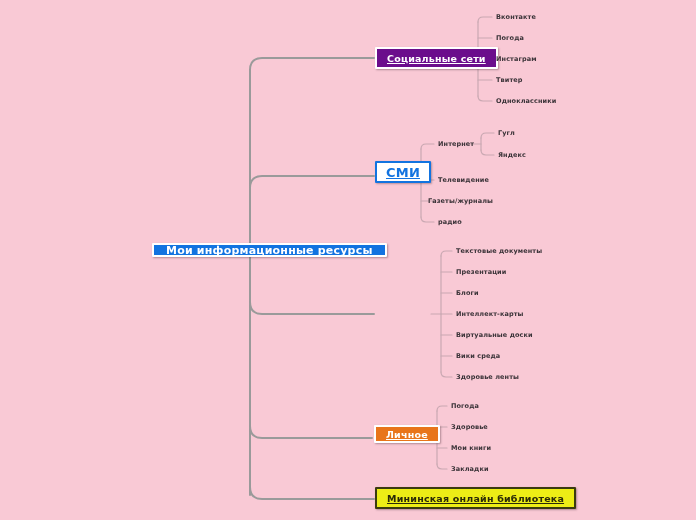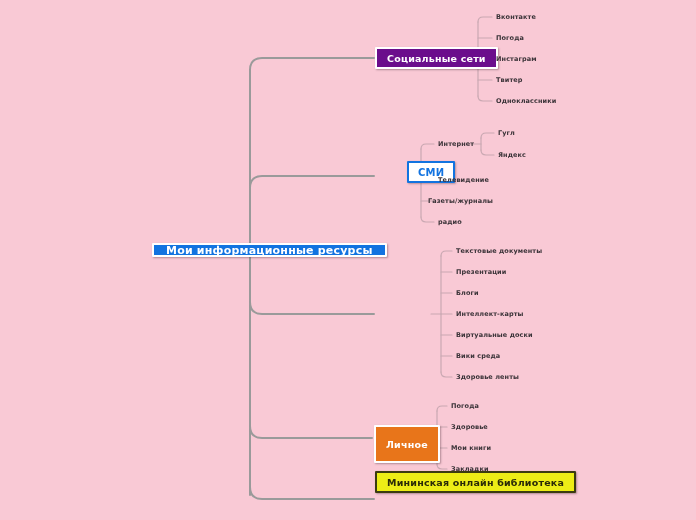--- a/index.html
+++ b/index.html
@@ -13,20 +13,21 @@
   #canvas{position:absolute;inset:0;width:696px;height:520px;}
   svg.links{position:absolute;left:0;top:0;width:696px;height:520px;pointer-events:none;}
 
   .node{
     position:absolute;
     box-sizing:border-box;
     white-space:nowrap;
     display:flex;align-items:center;justify-content:center;
     border-radius:1px;
     letter-spacing:.2px;
+    text-decoration:underline;
   }
   .node.root{
     background:#1273e0;
     border:2px solid #ffffff;
     color:#ffffff;
     font-size:11px;font-weight:bold;
     padding:0 12px;
     height:14px;
     box-shadow:1px 1px 2px rgba(90,60,70,.45);
   }
@@ -35,31 +36,30 @@
     border:2px solid #ffffff;
     color:#ffffff;
     font-size:9.5px;font-weight:bold;
     padding:0 10px;height:22px;
     box-shadow:1px 1px 2px rgba(90,60,70,.45);
   }
   .node.branch-white{
     background:#ffffff;
     border:2px solid #1273e0;
     color:#1273e0;
-    font-size:10px;font-weight:bold;
+    font-size:13px;font-weight:bold;
     padding:0 9px;height:22px;
     box-shadow:1px 1px 2px rgba(90,60,70,.40);
-    margin-left:32px;
   }
   .node.branch-orange{
     background:#e8751a;
     border:2px solid #ffffff;
     color:#ffffff;
     font-size:9.5px;font-weight:bold;
-    padding:0 10px;height:38px;
+    padding:0 10px;height:18px;
     box-shadow:1px 1px 2px rgba(90,60,70,.45);
   }
   .node.branch-yellow{
     background:#eded16;
     border:2px solid #3b3b10;
     color:#2a2a08;
     font-size:9.5px;font-weight:bold;
     padding:0 10px;height:22px;
     box-shadow:1px 1px 2px rgba(90,60,70,.45);
   }
@@ -175,17 +175,17 @@
   <div class="leaf" style="left:456px;top:377px;">Здоровье ленты</div>
 
   <div class="node branch-orange" style="left:374px;top:425px;">
     <span>Личное</span>
   </div>
   <div class="leaf" style="left:451px;top:406px;">Погода</div>
   <div class="leaf" style="left:451px;top:427px;">Здоровье</div>
   <div class="leaf" style="left:451px;top:448px;">Мои книги</div>
   <div class="leaf" style="left:451px;top:469px;">Закладки</div>
 
-  <div class="node branch-yellow" style="left:375px;top:471px;text-align:center;">
+  <div class="node branch-yellow" style="left:375px;top:487px;text-align:center;">
     <span>Мининская онлайн библиотека</span>
   </div>
 
 </div>
 
 </body></html>

